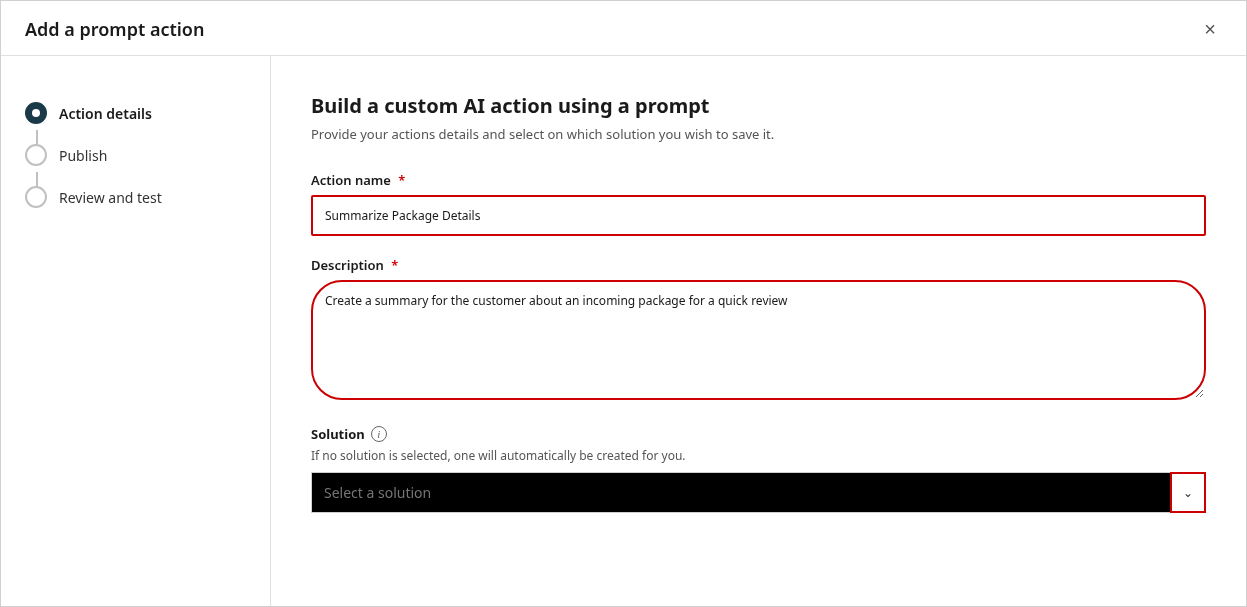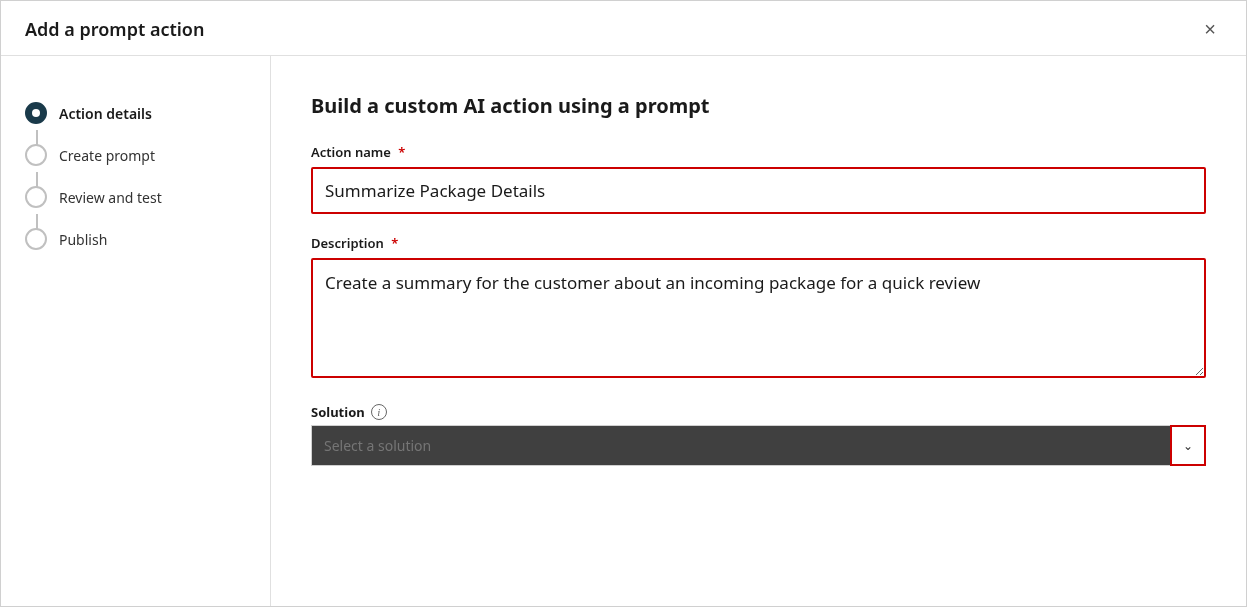--- a/index.html
+++ b/index.html
@@ -120,21 +120,21 @@
     .main-content {
       flex: 1;
       padding: 36px 40px 24px 40px;
       overflow-y: auto;
     }
 
     .main-title {
       font-size: 20px;
       font-weight: 700;
       color: #1a1a1a;
-      margin-bottom: 24px;
+      margin-bottom: 6px;
     }
 
     .main-subtitle {
       font-size: 13px;
       color: #555;
       margin-bottom: 28px;
     }
 
     .field-group {
       margin-bottom: 20px;
@@ -153,30 +153,31 @@
     .required-star {
       color: #c00;
       font-size: 13px;
     }
 
     .text-input {
       width: 100%;
       border: 2px solid #c00;
       border-radius: 2px;
       padding: 10px 12px;
-      font-size: 17px;
+      font-size: 12px;
       color: #1a1a1a;
       outline: none;
       font-family: inherit;
     }
 
     textarea.text-input {
       resize: vertical;
       min-height: 120px;
       line-height: 1.5;
+      border-radius: 31px;
     }
 
     .solution-label-row {
       display: flex;
       align-items: center;
       gap: 6px;
       margin-bottom: 4px;
     }
 
     .solution-label {
@@ -210,21 +211,21 @@
       position: relative;
       width: 100%;
     }
 
     .select-input {
       width: 100%;
       border: 1px solid #d0d0d0;
       padding: 10px 36px 10px 12px;
       font-size: 14px;
       color: #999;
-      background: #404040;
+      background: #000000;
       font-family: inherit;
       appearance: none;
       cursor: pointer;
       outline: none;
     }
 
     .select-chevron {
       position: absolute;
       right: 0;
       top: 0;
@@ -255,60 +256,58 @@
 
   <div class="dialog-body">
 
     <div class="sidebar">
 
       <div class="step-item active">
         <div class="step-circle active"></div>
         <span class="step-label">Action details</span>
       </div>
 
+
+
       <div class="step-item">
         <div class="step-circle"></div>
-        <span class="step-label">Create prompt</span>
-      </div>
-
+        <span class="step-label">Publish</span>
+      </div>
 
       <div class="step-item">
         <div class="step-circle"></div>
         <span class="step-label">Review and test</span>
       </div>
 
-      <div class="step-item">
-        <div class="step-circle"></div>
-        <span class="step-label">Publish</span>
-      </div>
-
     </div>
 
     <div class="main-content">
       <h2 class="main-title">Build a custom AI action using a prompt</h2>
+      <p class="main-subtitle">Provide your actions details and select on which solution you wish to save it.</p>
 
       <div class="field-group">
         <div class="field-label">
           <span>Action name</span>&nbsp;<span class="required-star">*</span>
         </div>
         <input type="text" class="text-input" value="Summarize Package Details" style="">
       </div>
 
       <div class="field-group">
         <div class="field-label">
           <span>Description</span>&nbsp;<span class="required-star">*</span>
         </div>
         <textarea class="text-input" style="">Create a summary for the customer about an incoming package for a quick review</textarea>
       </div>
 
       <div class="field-group">
         <div class="solution-label-row">
           <span class="solution-label">Solution</span>
           <span class="info-icon">i</span>
         </div>
+        <p class="solution-hint">If no solution is selected, one will automatically be created for you.</p>
         <div class="select-wrapper">
           <input type="text" class="select-input" placeholder="Select a solution" readonly="" style="">
           <div class="select-chevron">
             <span class="chevron-symbol">⌄</span>
           </div>
         </div>
       </div>
 
     </div>
   </div>

